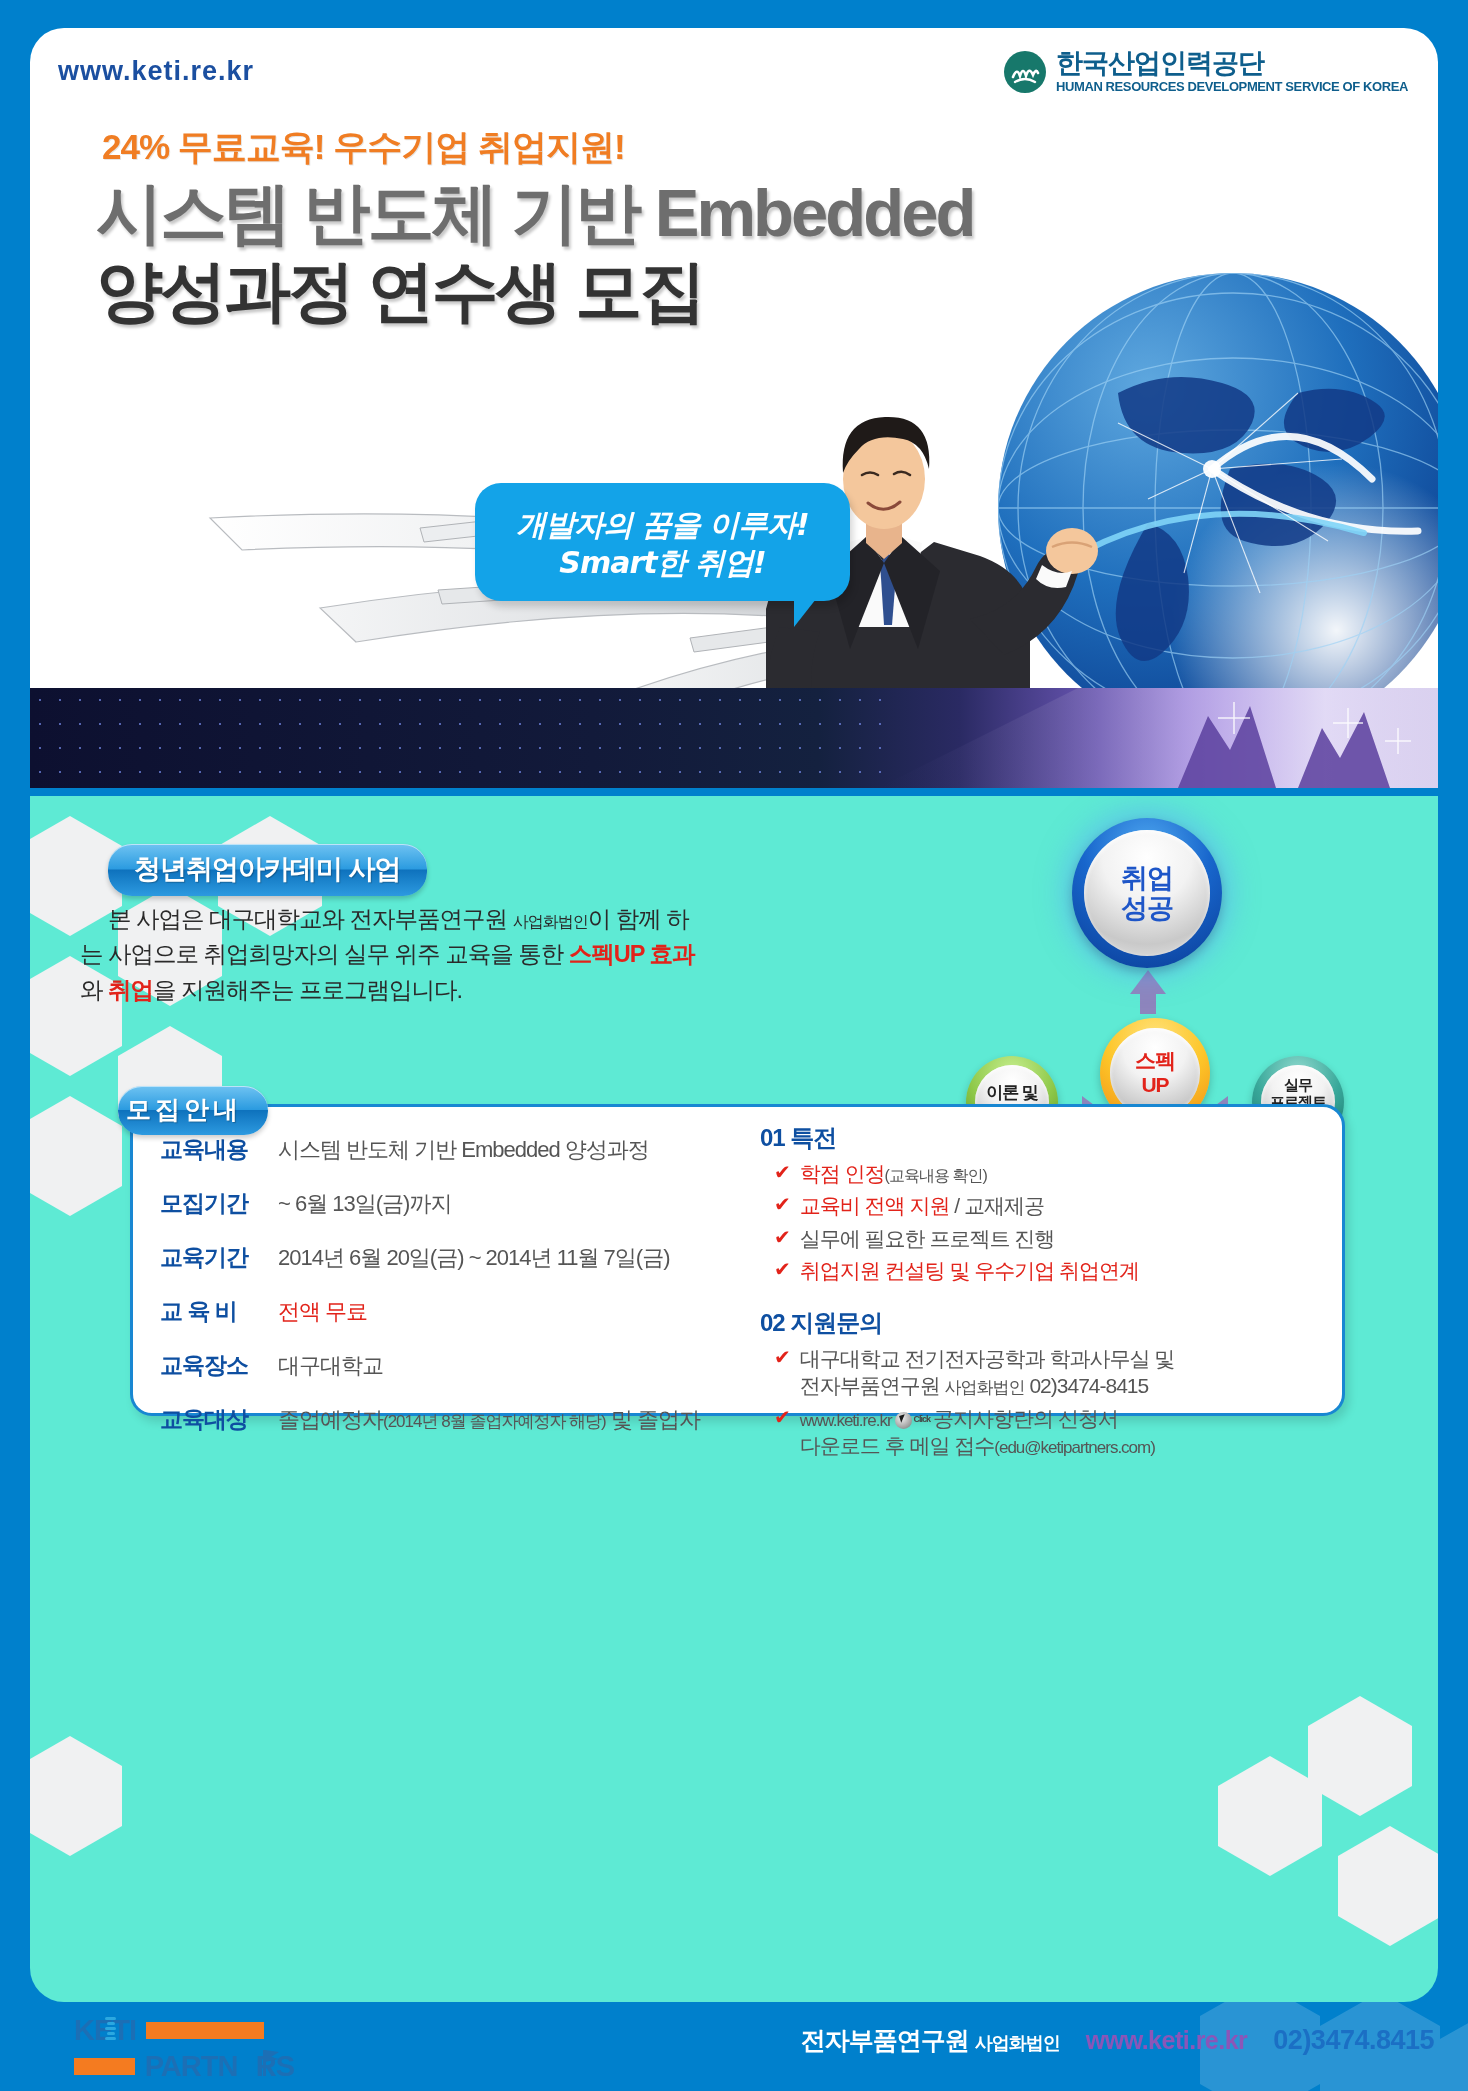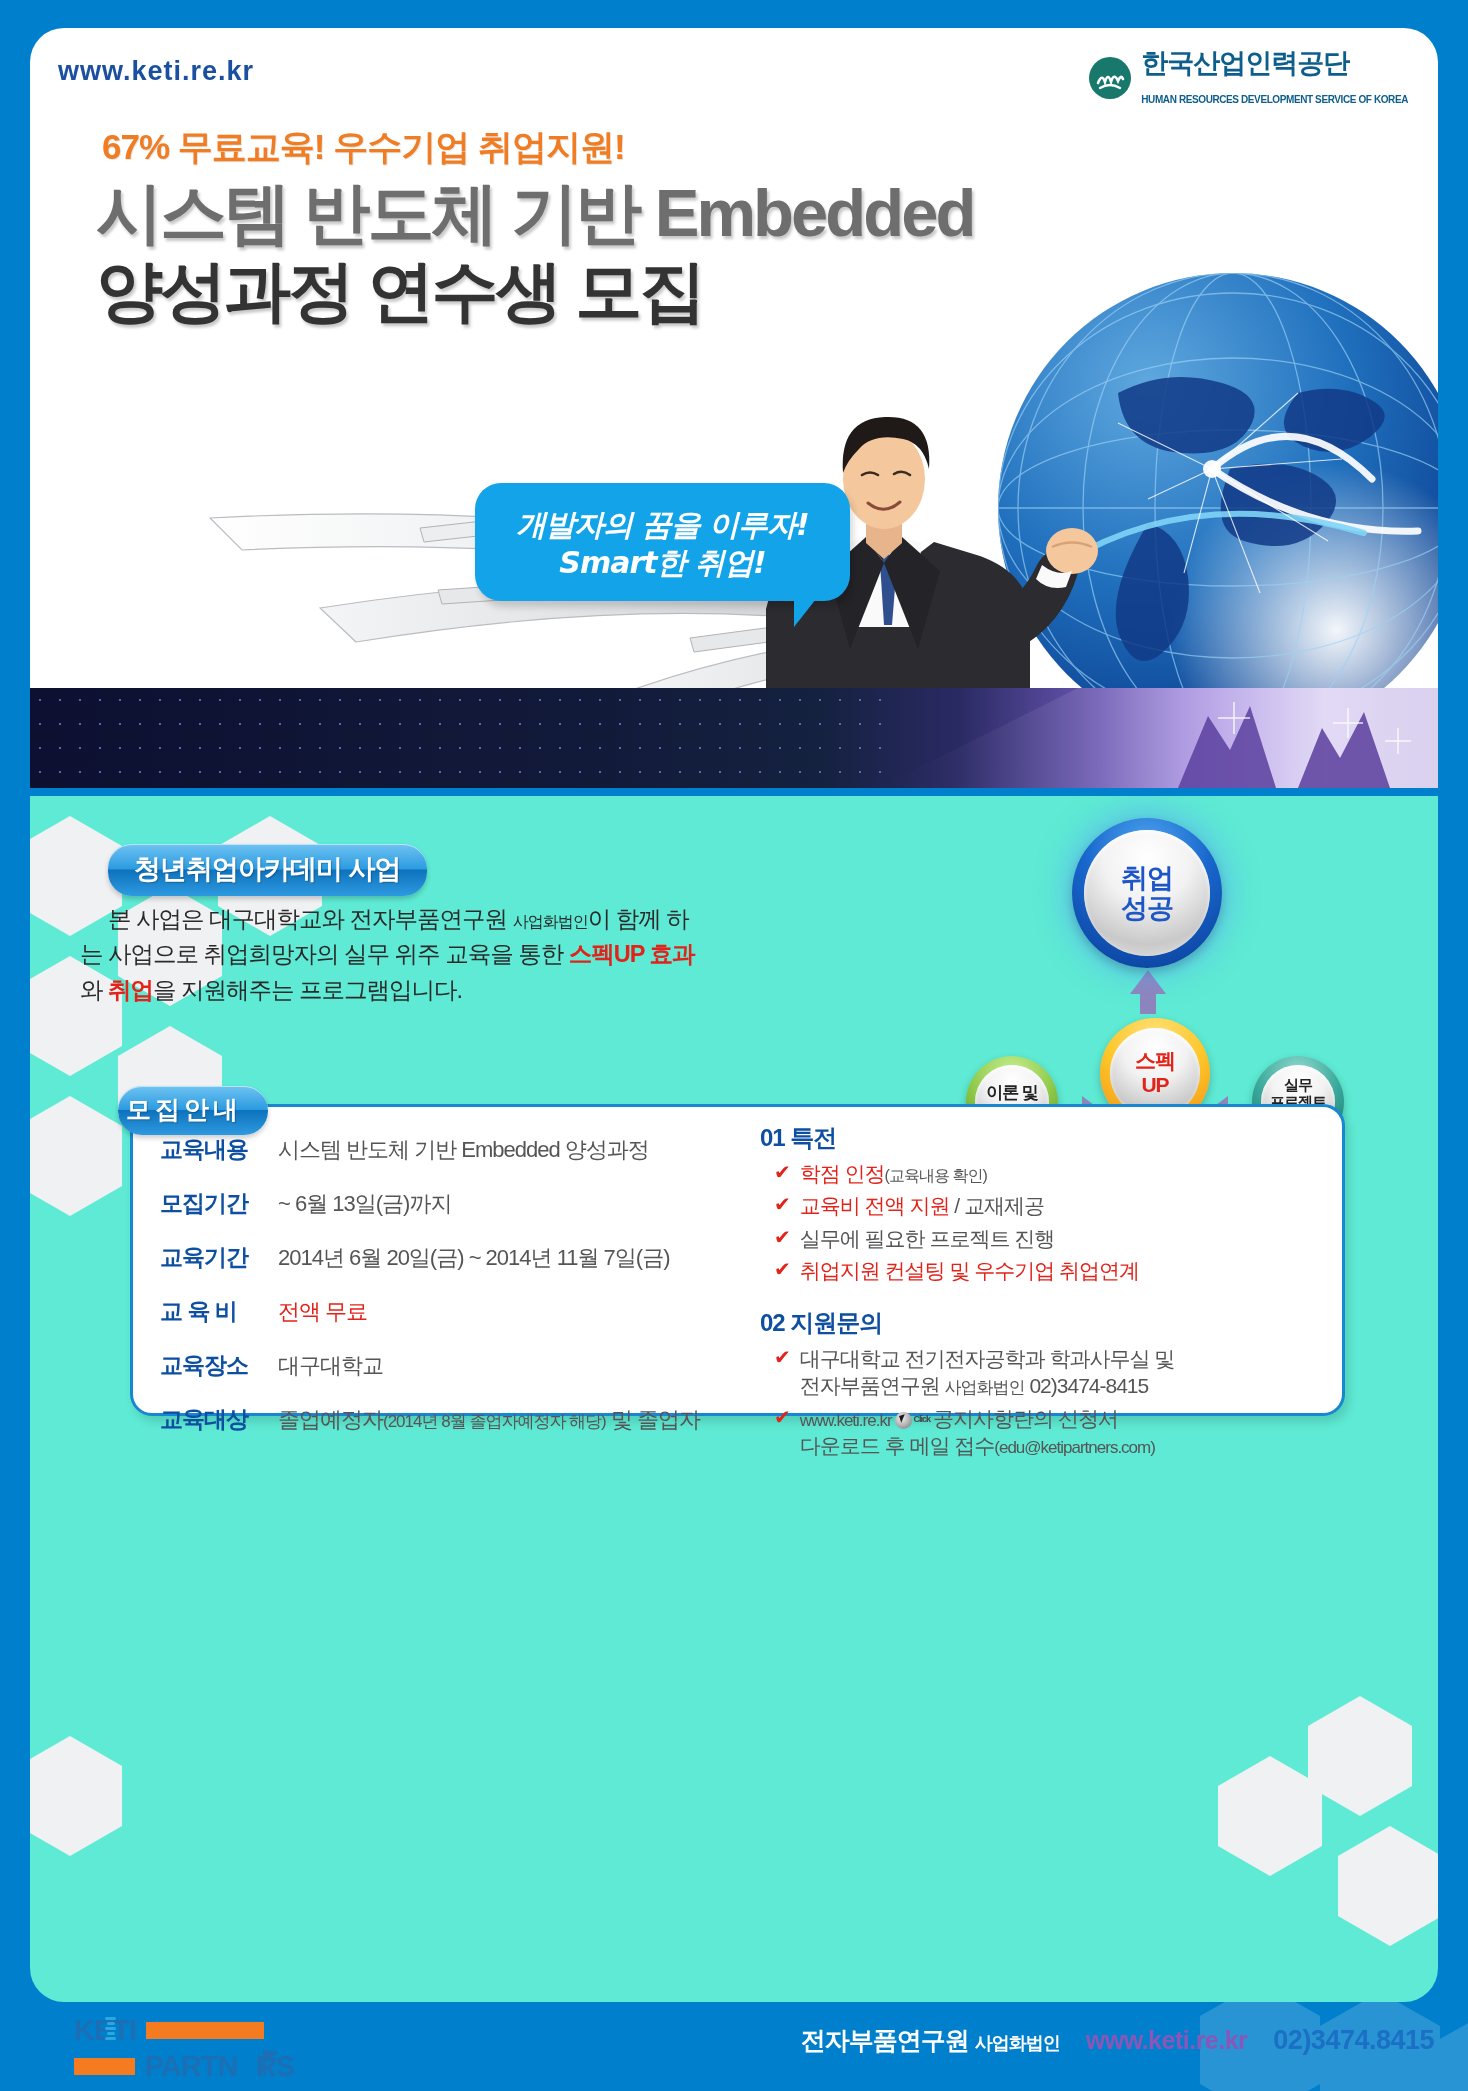--- a/index.html
+++ b/index.html
@@ -18,21 +18,21 @@
   }
   .hero-url{
     position:absolute; left:28px; top:28px;
     font-size:27px; font-weight:bold; color:#1B4FA0; letter-spacing:1px;
   }
   .hrd-logo{ position:absolute; right:30px; top:22px; display:flex; align-items:center; gap:10px;}
   .hrd-mark{ width:42px;height:42px;border-radius:50%;background:#17786B;position:relative;flex:none;}
   .hrd-mark svg{position:absolute;left:0;top:0;}
   .hrd-text{ line-height:1; }
   .hrd-kr{ font-size:27px; font-weight:bold; color:#0E5E8C; letter-spacing:-1px; display:block;}
-  .hrd-en{ font-size:10px; font-weight:bold; color:#0E5E8C; letter-spacing:-0.4px; display:block; margin-top:18px;}
+  .hrd-en{ font-size:13px; font-weight:bold; color:#0E5E8C; letter-spacing:-0.4px; display:block; margin-top:3px;}
 
   .kicker{
     position:absolute; left:72px; top:96px;
     font-size:35px; font-weight:bold; color:#F07D23; letter-spacing:-1px;
     text-shadow:1px 1px 0 rgba(0,0,0,.10);
   }
   .head1,.head2{
     position:absolute; left:66px;
     font-size:67px; font-weight:bold; letter-spacing:-3px;
     text-shadow:2px 3px 3px rgba(0,0,0,.22);
@@ -236,21 +236,21 @@
         <path d="M9 26 Q13 16 16 25 Q19 15 22 25 Q25 15 29 24 Q32 17 34 22" stroke="#fff" stroke-width="2.6" fill="none" stroke-linecap="round"></path>
         <path d="M11 31 Q21 25 31 31" stroke="#fff" stroke-width="2.4" fill="none" stroke-linecap="round"></path>
       </svg>
     </div>
     <div class="hrd-text">
       <span class="hrd-kr">한국산업인력공단</span>
       <span class="hrd-en">HUMAN RESOURCES DEVELOPMENT SERVICE OF KOREA</span>
     </div>
   </div>
 
-  <div class="kicker">67% 무료교육! 우수기업 취업지원!</div>
+  <div class="kicker">24% 무료교육! 우수기업 취업지원!</div>
   <div class="head1">시스템 반도체 기반 Embedded</div>
   <div class="head2">양성과정 연수생 모집</div>
 
   <svg class="fan" viewBox="0 0 780 300">
     <defs>
       <linearGradient id="rb" x1="0" y1="0" x2="1" y2="0">
         <stop offset="0%" stop-color="#ffffff"></stop>
           <stop offset="100%" stop-color="#d9dcdf"></stop>
       </linearGradient>
       <linearGradient id="rb2" x1="0" y1="0" x2="1" y2="0">

